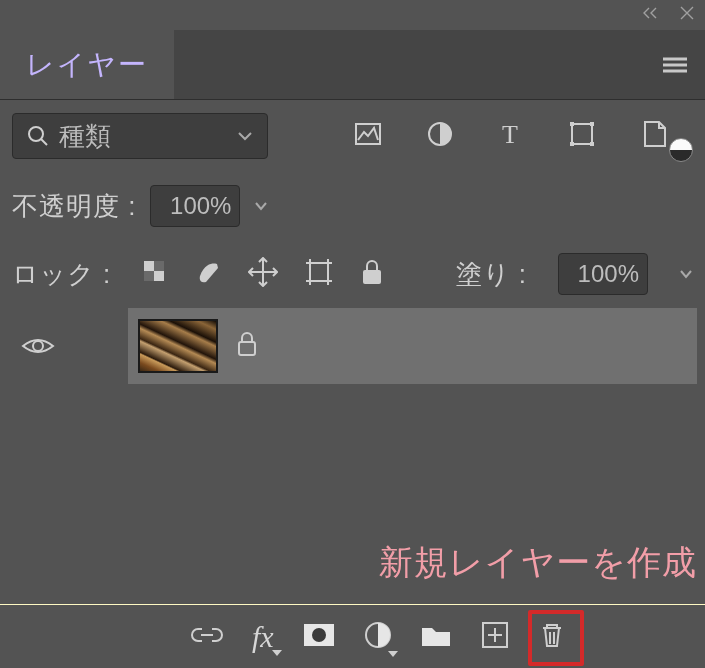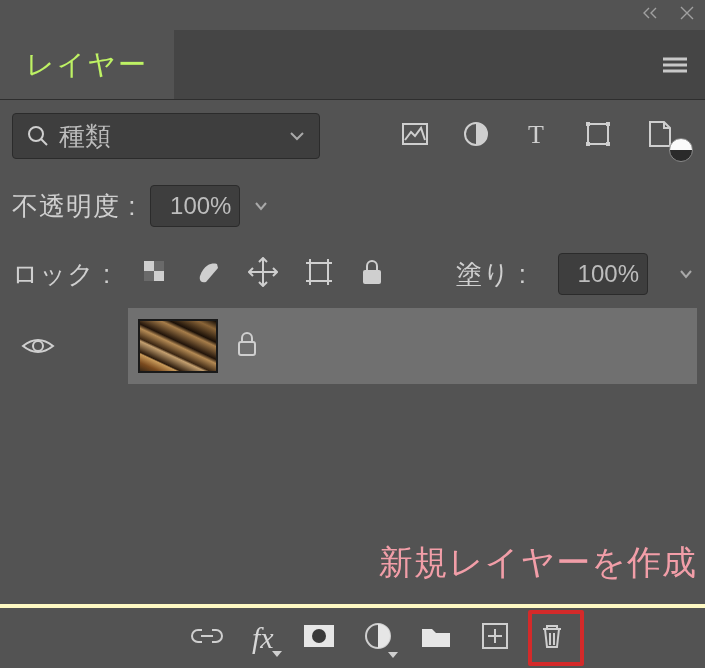--- a/index.html
+++ b/index.html
@@ -28,21 +28,21 @@
     align-items:stretch;
     border-bottom:1px solid #2e2e2e;
     background:#454545;
   }
   .tab {
     background:#535353;
     padding:0 26px;
     display:flex;
     align-items:center;
     font-size:28px;
-    color:#bef264;
+    color:#c4b5fd;
     letter-spacing:2px;
   }
   .tab-spacer { flex:1; background:#454545; }
   .tab-menu {
     width:60px;
     display:flex;
     align-items:center;
     justify-content:center;
     background:#454545;
   }
@@ -61,21 +61,21 @@
     align-items:center;
     height:46px;
     padding:0 14px;
     color:#bdbdbd;
     font-size:26px;
     gap:10px;
     position:relative;
   }
   .dropdown.small{height:42px;font-size:24px;min-width:90px;justify-content:flex-end;padding:8px 8px;}
   .dropdown .chev{ margin-left:auto; }
-  .filter-dd{ width:308px; }
+  .filter-dd{ width:256px; }
   .blend-dd{ width:380px; }
   .icon-row{ flex:1; display:flex; align-items:center; justify-content:space-around; padding:0 4px 0 50px; }
   .ic { stroke:#cfcfcf; fill:none; stroke-width:2; }
   .blend-row{ height:68px; }
   .label{ font-size:26px; color:#cfcfcf; white-space:nowrap; letter-spacing:1px;}
   .lock-row{ height:68px; gap:31px;}
   .lock-icons{ display:flex; gap:26px; align-items:center;}
   .lock-spacer{flex:1;}
   .circle-swatch{
     width:24px;height:24px;border-radius:50%;
@@ -115,21 +115,21 @@
     right:8px;
     color:#f29ea8;
     font-size:34px;
     letter-spacing:1px;
     font-weight:500;
   }
   .btmbar{
     position:absolute;
     bottom:0;left:0;right:0;
     height:64px;
-    border-top:4px solid #fef9c3;
+    border-top:1px solid #fef9c3;
     background:#535353;
     display:flex;
     align-items:center;
     padding-left:190px;
     gap:28px;
   }
   .highlight-box{
     position:absolute;
     bottom:2px;
     left:528px;

